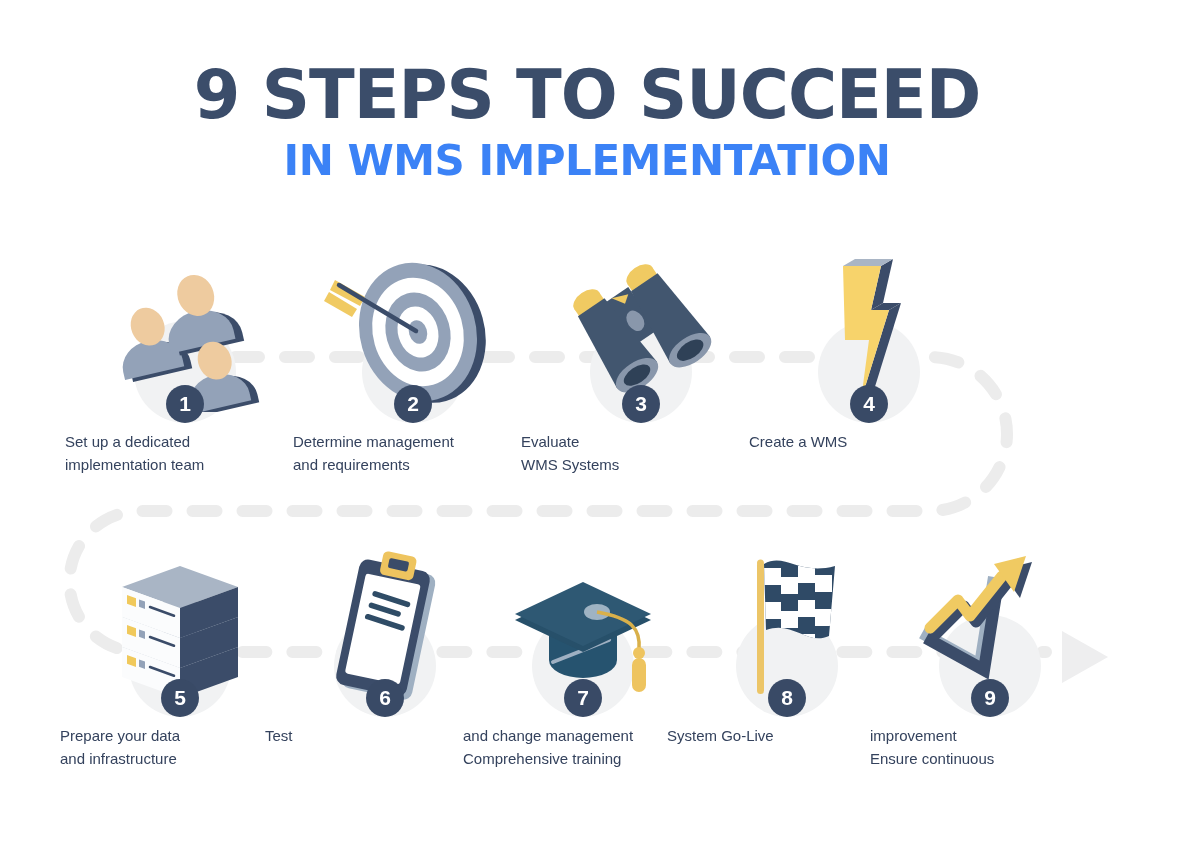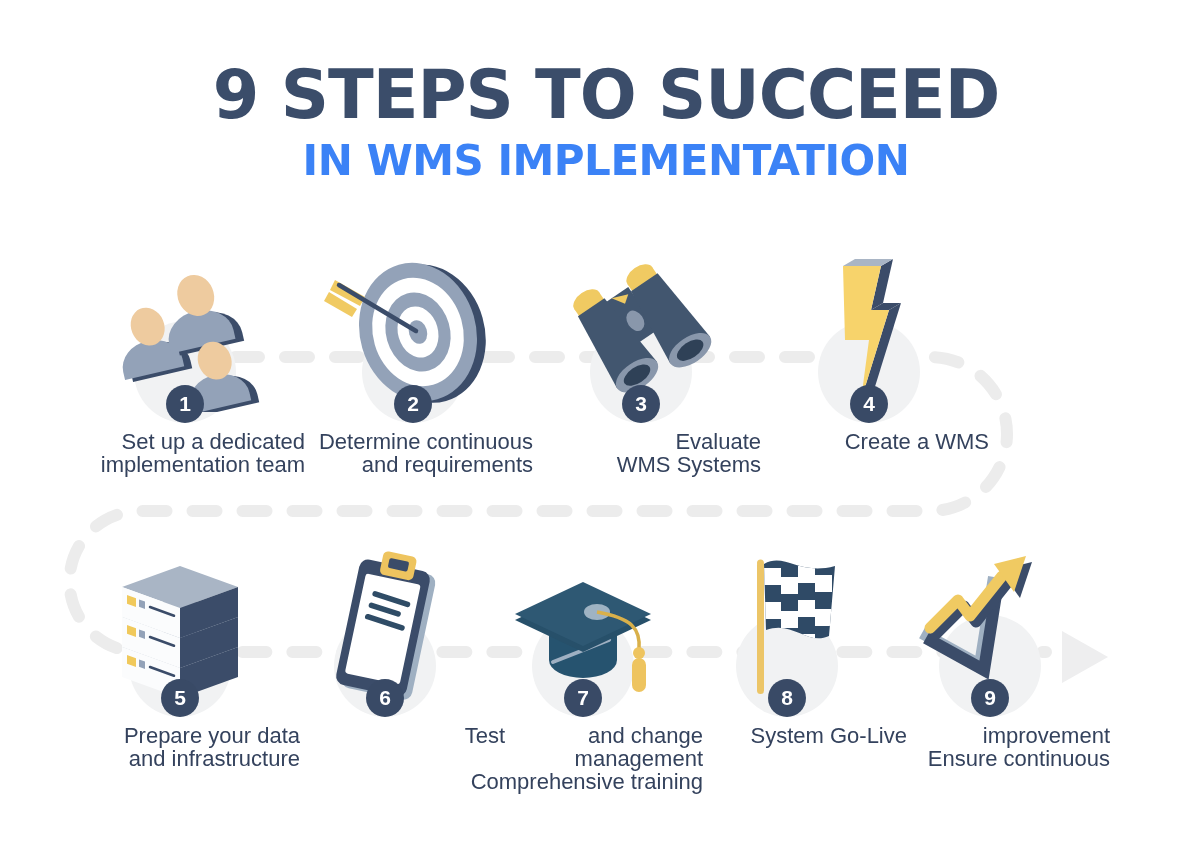--- a/index.html
+++ b/index.html
@@ -1,20 +1,20 @@
 <!DOCTYPE html>
 <html><head>
 <meta charset="utf-8">
 <style>
   html,body{margin:0;padding:0;}
   body{
     width:1200px;height:846px;position:relative;background:#ffffff;
     font-family:"Liberation Sans",sans-serif;overflow:hidden;
   }
-  .header{position:absolute;left:0;top:60px;width:1174px;text-align:center;margin-left:19px;}
+  .header{position:absolute;left:0;top:60px;width:1174px;text-align:center;}
   .header h1{
     margin:0;font-size:67px;line-height:1.05;font-weight:bold;letter-spacing:-1px;
     color:#3b4d6a;font-family:"DejaVu Sans","Liberation Sans",sans-serif;
   }
   .header h2{
     margin:10px 0 0 0;font-size:42px;line-height:1;font-weight:bold;letter-spacing:-0.5px;
     color:#3b82f6;font-family:"DejaVu Sans","Liberation Sans",sans-serif;
   }
   #connector{position:absolute;left:0;top:0;pointer-events:none;}
   .step{position:absolute;width:220px;height:245px;}
@@ -22,22 +22,22 @@
     position:absolute;left:59px;top:69px;width:102px;height:102px;border-radius:50%;
     background:#f1f2f3;
   }
   .icon{position:absolute;left:20px;top:0;width:180px;height:160px;}
   .badge{
     position:absolute;left:91px;top:133px;width:38px;height:38px;border-radius:50%;
     background:#394a66;color:#ffffff;display:flex;align-items:center;justify-content:center;
     font-size:21px;font-weight:bold;
   }
   .label{
-    position:absolute;left:-10px;top:178px;width:240px;text-align:right;
-    color:#34425d;font-size:22px;line-height:23px;
+    position:absolute;left:-10px;top:178px;width:240px;text-align:left;
+    color:#34425d;font-size:15px;line-height:23px;
   }
 </style>
 </head>
 <body>
 
 <svg id="connector" width="1200" height="846" viewBox="0 0 1200 846">
   <path d="M 185 357 H 930 A 77 77 0 0 1 930 511 H 140 A 70.5 70.5 0 0 0 140 652 H 1046" fill="none" stroke="#ececec" stroke-width="12" stroke-linecap="round" stroke-dasharray="24 26"></path>
   <polygon points="1062,631 1108,657 1062,683" fill="#eeeeef"></polygon>
 </svg>
 
@@ -81,21 +81,21 @@
       <ellipse rx="9" ry="12" fill="#93a2b8"></ellipse>
     </g>
     <path d="M12 28 L42 45 L37 54 L7 38 Z" fill="#f0ca62"></path>
     <path d="M6 40 L34 57 L29 65 L1 49 Z" fill="#f0ca62"></path>
     <line x1="16" y1="33" x2="93" y2="79" stroke="#3b4c69" stroke-width="4.5" stroke-linecap="round"></line>
   </svg>
   <div class="badge">
     <span>2</span>
   </div>
   <div class="label">
-    <div>Determine continuous</div>
+    <div>Determine management</div>
     <div>and requirements</div>
   </div>
 </div>
 
 <div class="step" style="left:531px;top:252px">
   <div class="blob"></div>
   <svg class="icon" viewBox="0 0 180 160">
     <g transform="translate(88,76) rotate(-34)">
       <rect x="-14" y="-40" width="28" height="52" fill="#42566f"></rect>
       <g transform="translate(-28,0)">

